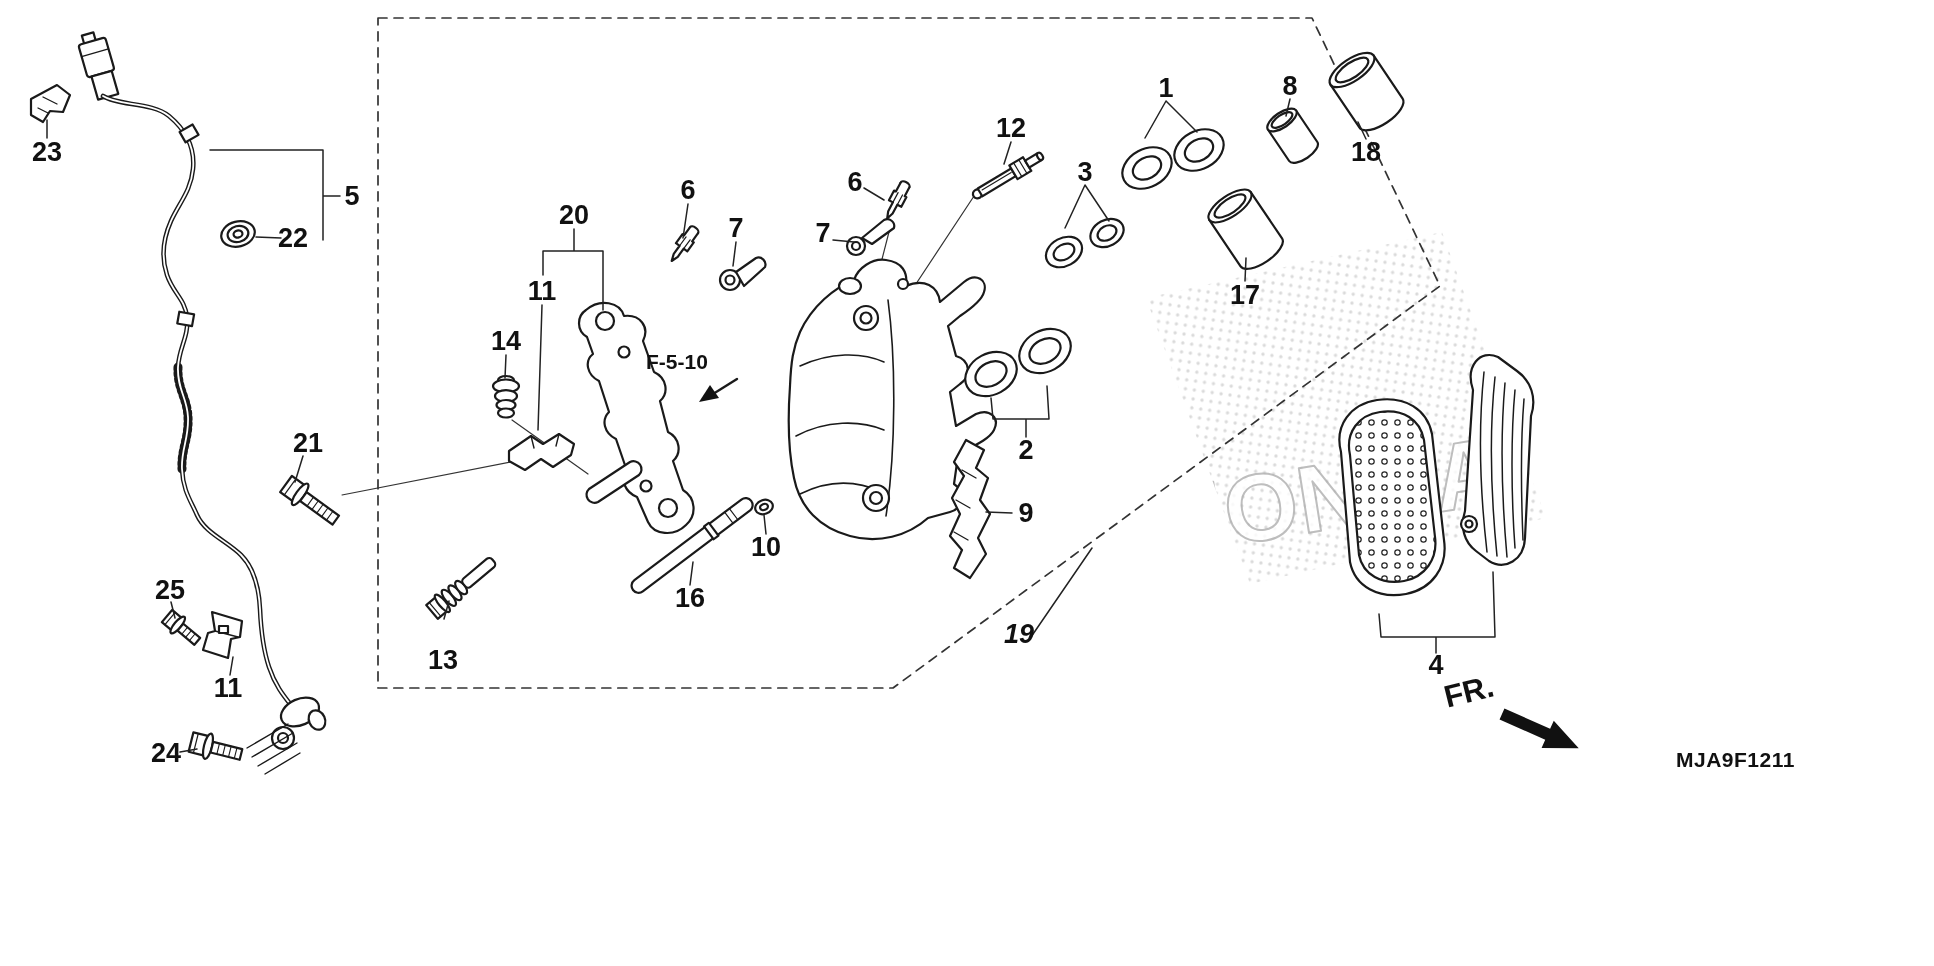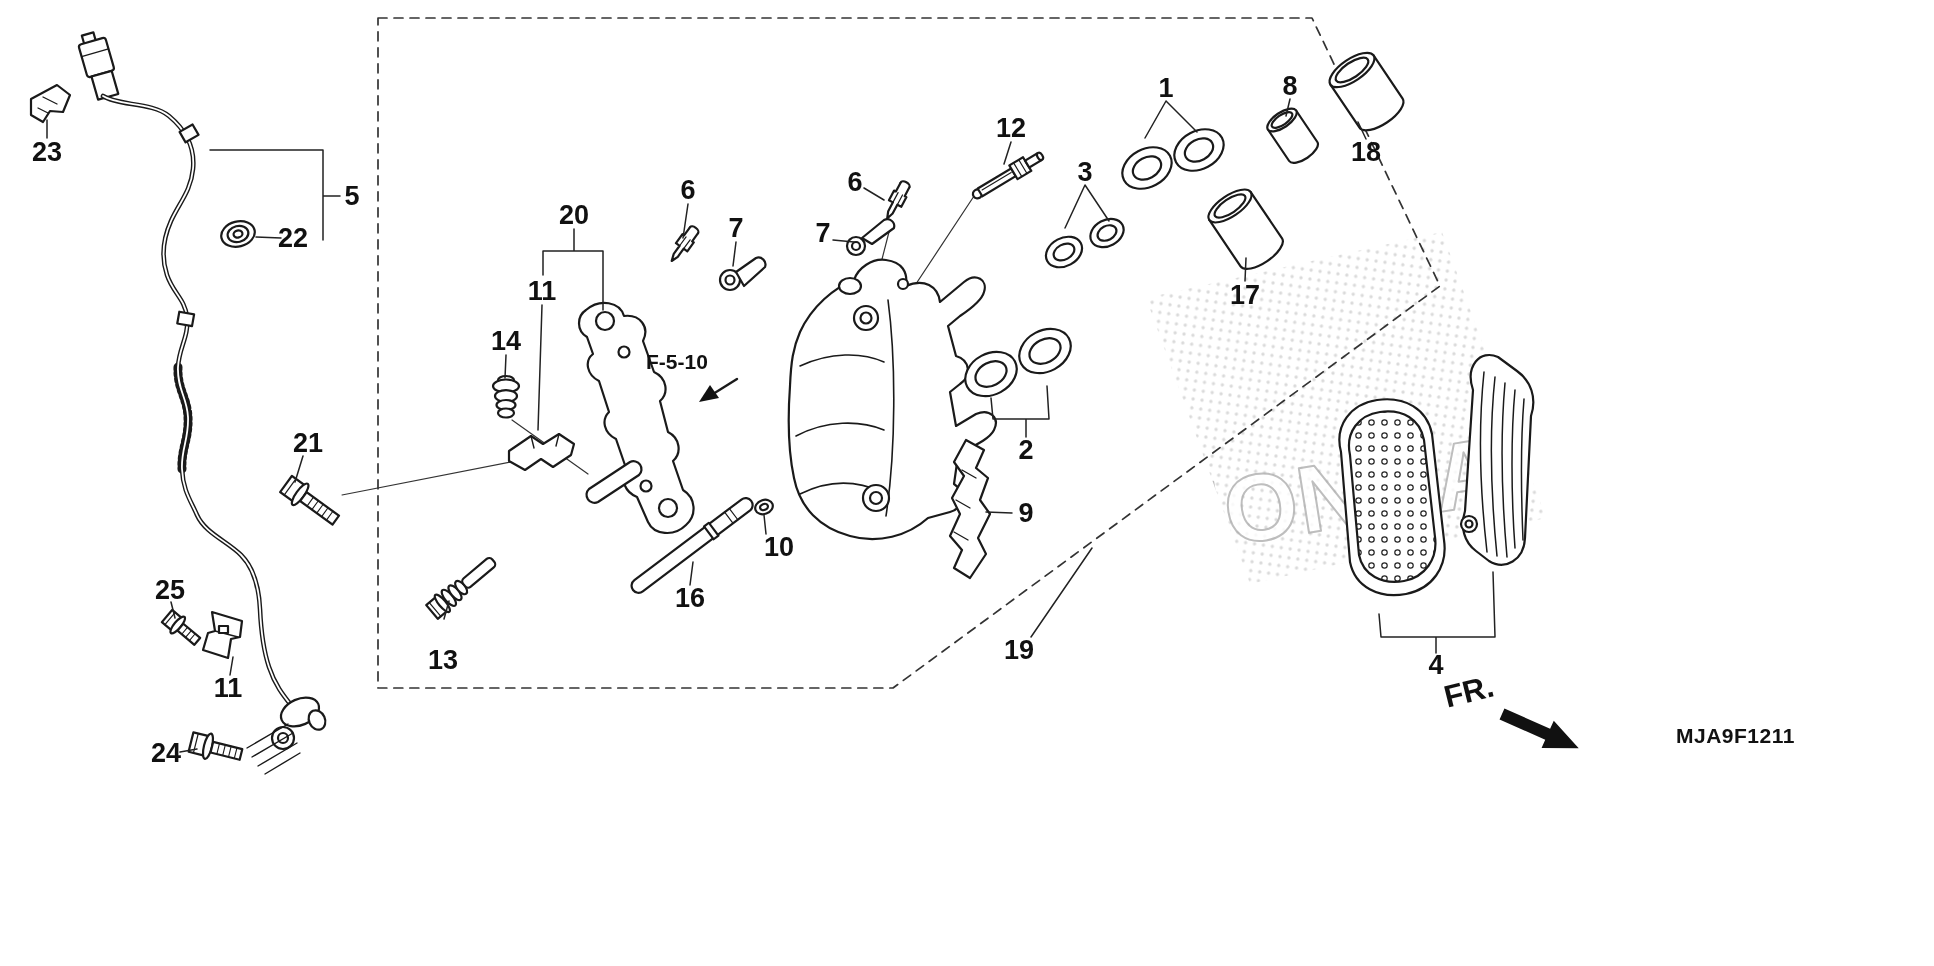--- a/index.html
+++ b/index.html
@@ -3,21 +3,21 @@
 <meta charset="utf-8">
 <style>
   html,body{margin:0;padding:0;background:#fff}
   .stage{position:relative;width:1934px;height:966px;background:#fff;overflow:hidden;
          font-family:"Liberation Sans",sans-serif;color:#111}
   .stage svg{position:absolute;left:0;top:0}
   .part-label{position:absolute;transform:translate(-50%,-50%);font-weight:700;font-size:27px;
               line-height:1;white-space:nowrap;color:#111}
   .fig-ref{position:absolute;left:646px;top:350px;font-weight:700;font-size:21px}
   .fr-label{position:absolute;left:1444px;top:674px;font-weight:700;font-size:31px;transform:rotate(-14deg)}
-  .diagram-code{position:absolute;left:1676px;top:724px;font-weight:700;font-size:21px;letter-spacing:.5px}
+  .diagram-code{position:absolute;left:1676px;top:748px;font-weight:700;font-size:21px;letter-spacing:.5px}
 </style>
 </head>
 <body>
 
 <div class="stage">
 
 <svg width="1934" height="966" viewBox="0 0 1934 966" fill="none" stroke="#1a1a1a" stroke-width="2.2" stroke-linejoin="round" stroke-linecap="round">
 
   <defs>
     <pattern id="padDots" width="13" height="13" patternUnits="userSpaceOnUse">
@@ -284,34 +284,34 @@
       <div class="part-label" style="left: 293px; top: 238px;">22</div>
       <div class="part-label" style="left: 574px; top: 215px;">20</div>
       <div class="part-label" style="left: 542px; top: 291px;">11</div>
       <div class="part-label" style="left: 506px; top: 341px; text-align: center;">14</div>
       <div class="part-label" style="left: 308px; top: 443px;">21</div>
       <div class="part-label" style="left: 170px; top: 590px;">25</div>
       <div class="part-label" style="left: 228px; top: 688px;">11</div>
       <div class="part-label" style="left: 166px; top: 753px;">24</div>
       <div class="part-label" style="left: 443px; top: 660px;">13</div>
       <div class="part-label" style="left: 690px; top: 598px; text-align: center;">16</div>
-      <div class="part-label" style="left: 766px; top: 547px; margin-left: 13px;">10</div>
+      <div class="part-label" style="left: 766px; top: 547px;">10</div>
       <div class="part-label" style="left: 688px; top: 190px;">6</div>
       <div class="part-label" style="left: 736px; top: 228px;">7</div>
       <div class="part-label" style="left: 823px; top: 233px;">7</div>
       <div class="part-label" style="left: 855px; top: 182px;">6</div>
       <div class="part-label" style="left: 1011px; top: 128px;">12</div>
       <div class="part-label" style="left: 1166px; top: 88px;">1</div>
       <div class="part-label" style="left: 1085px; top: 172px;">3</div>
       <div class="part-label" style="left: 1290px; top: 86px;">8</div>
       <div class="part-label" style="left: 1366px; top: 152px;">18</div>
       <div class="part-label" style="left: 1245px; top: 295px;">17</div>
       <div class="part-label" style="left: 1026px; top: 450px;">2</div>
       <div class="part-label" style="left: 1026px; top: 513px;">9</div>
-      <div class="part-label" style="left: 1019px; top: 650px;">19</div>
+      <div class="part-label" style="left: 1019px; top: 634px; font-style: italic;">19</div>
       <div class="part-label" style="left: 1436px; top: 665px;">4</div>
     </div>
 
 <div class="fig-ref">F-5-10</div>
 <div class="fr-label">FR.</div>
 <div class="diagram-code">MJA9F1211</div>
 
 </div>
 
 </body></html>

